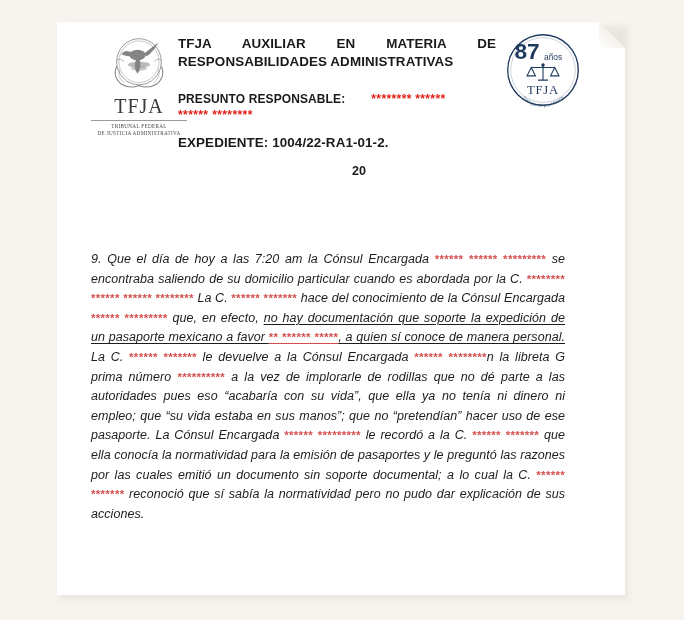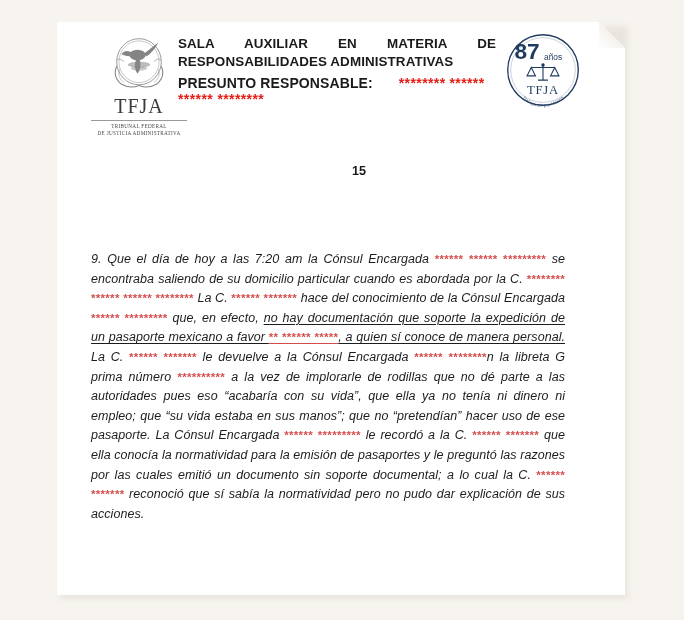--- a/index.html
+++ b/index.html
@@ -111,22 +111,22 @@
     font-weight: bold;
     line-height: 17.5px;
     color: #1a1a1a;
     text-align: justify;
     text-align-last: left;
     letter-spacing: .1px;
   }
   .doc-title .lastline { display: block; }
 
   .resp-line {
-    margin-top: 5px;
-    font-size: 14px;
+    margin-top: 21px;
+    font-size: 12px;
     font-weight: bold;
     line-height: 16px;
     color: #1a1a1a;
   }
   .resp-line .lbl { letter-spacing: .1px; }
   .redact-hard {
     color: #e32119;
     letter-spacing: .4px;
     font-weight: bold;
   }
@@ -223,33 +223,34 @@
           </g>
         </svg>
         <div class="tfja-word">TFJA</div>
         <div class="tfja-rule"></div>
         <div class="tfja-sub">Tribunal Federal</div>
         <div class="tfja-sub">de Justicia Administrativa</div>
       </div>
 
       <div class="title-block">
         <div class="doc-title">
-          <span>SALA AUXILIAR EN MATERIA DE</span>
+          <span>TFJA AUXILIAR EN MATERIA DE</span>
           <span>RESPONSABILIDADES ADMINISTRATIVAS</span>
         </div>
 
         <div class="resp-line">
           <span class="lbl">PRESUNTO  RESPONSABLE:</span><span class="redact-hard resp-red1">********</span>
           <span class="redact-hard">******</span>
           <span class="redact-hard resp-red2">****** ********</span>
         </div>
       </div>
 
-
-      <div class="folio">15</div>
+      <div class="exp-line">EXPEDIENTE: 1004/22-RA1-01-2.</div>
+
+      <div class="folio">20</div>
 
       <svg class="seal" viewBox="0 0 100 100">
         <circle cx="50" cy="50" r="42" fill="#ffffff" stroke="#1f3a5f" stroke-width="1.6"></circle>
         <circle cx="50" cy="50" r="38.5" fill="none" stroke="#1f3a5f" stroke-width=".5" opacity=".55"></circle>
         <text x="31" y="37" font-family="Liberation Sans, sans-serif" font-size="27" font-weight="bold" fill="#1f3a5f" text-anchor="middle">87</text>
         <text x="46" y="26" font-family="Liberation Sans, sans-serif" font-size="25" font-weight="bold" fill="#1f3a5f" text-anchor="start" transform="rotate(12 46 26)" opacity="0"></text>
         <text x="62" y="38" font-family="Liberation Sans, sans-serif" font-size="10" fill="#1f3a5f" text-anchor="middle">años</text>
         <g stroke="#1f3a5f" fill="none" stroke-width="1.3">
           <line x1="50" y1="44" x2="50" y2="62"></line>
           <line x1="36" y1="47" x2="64" y2="47"></line>

